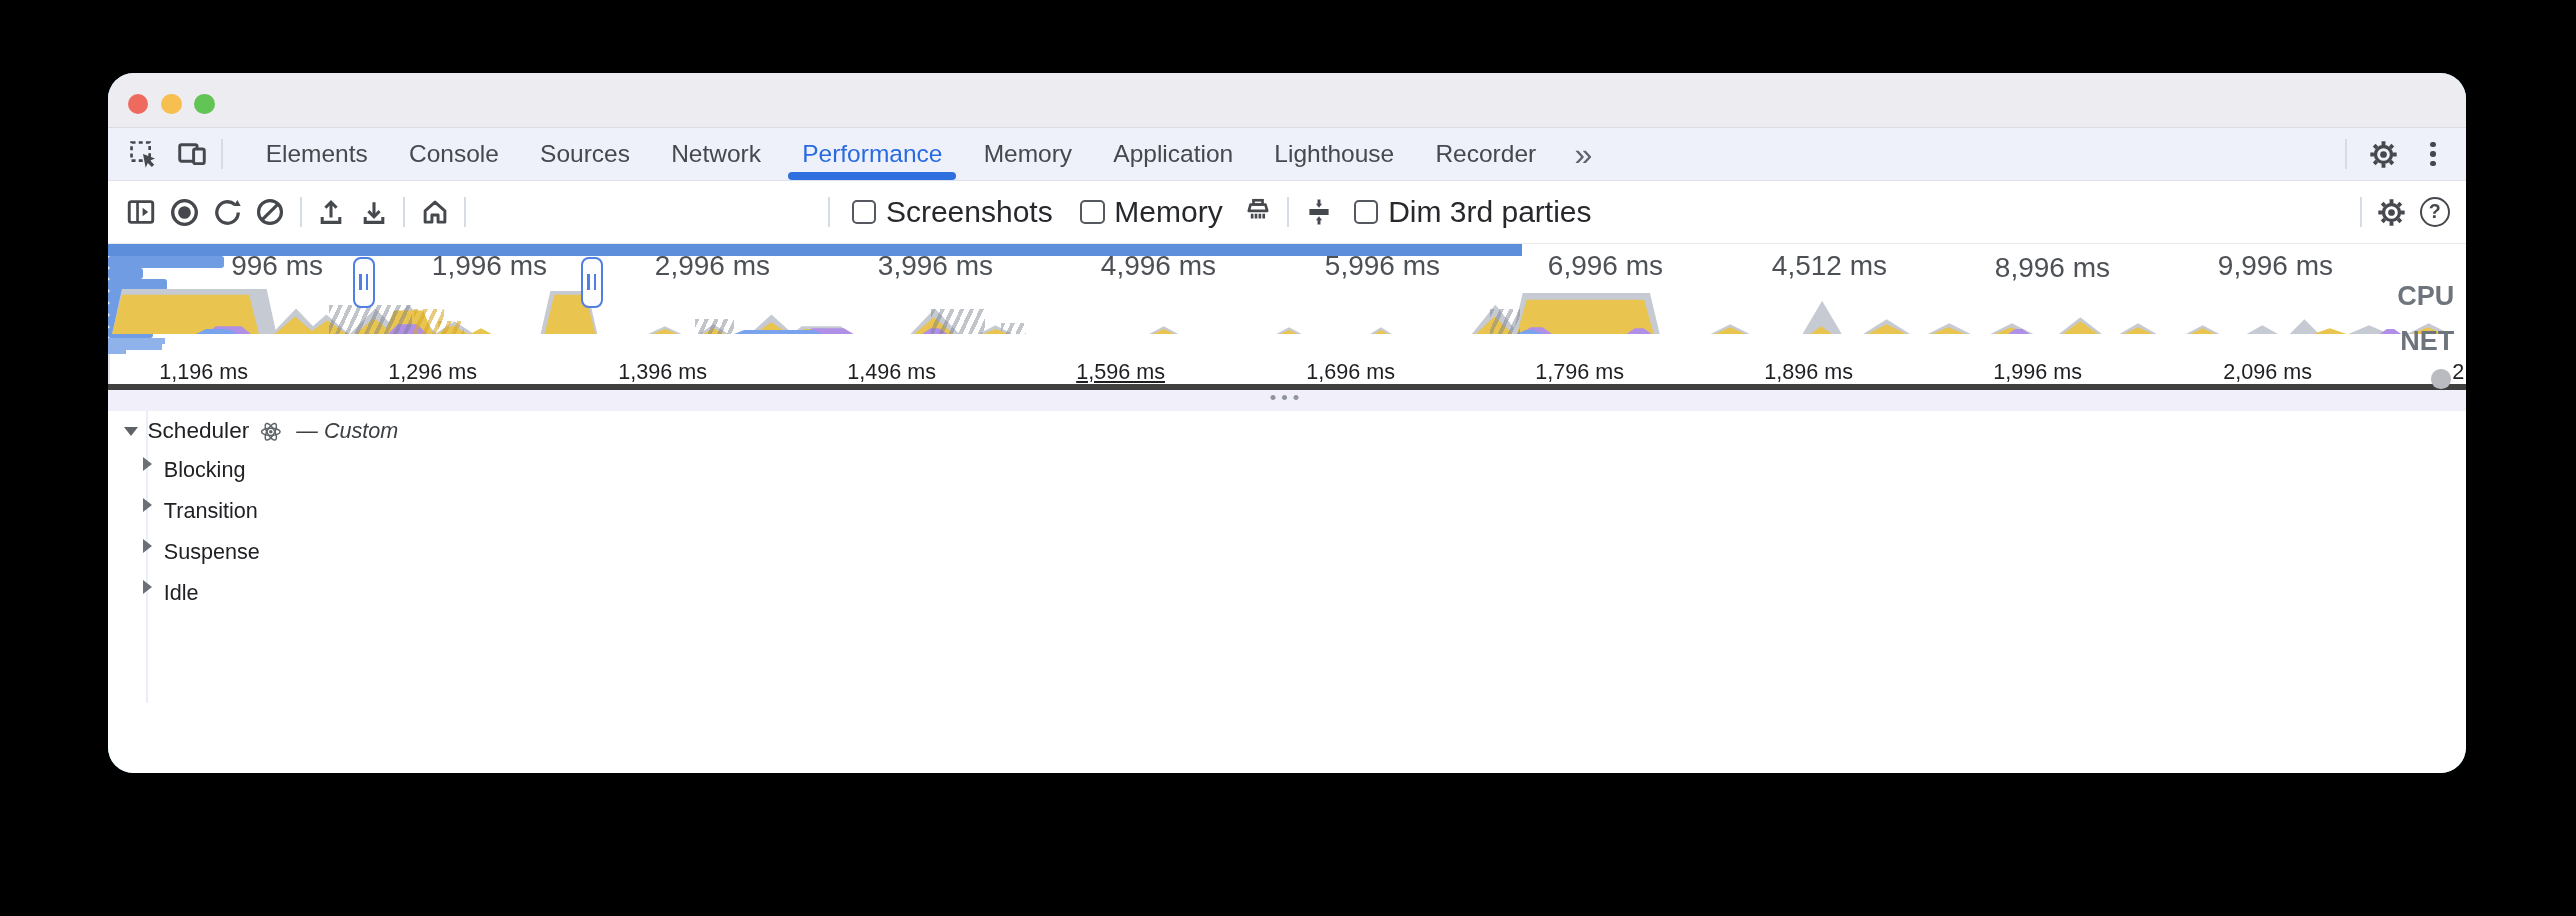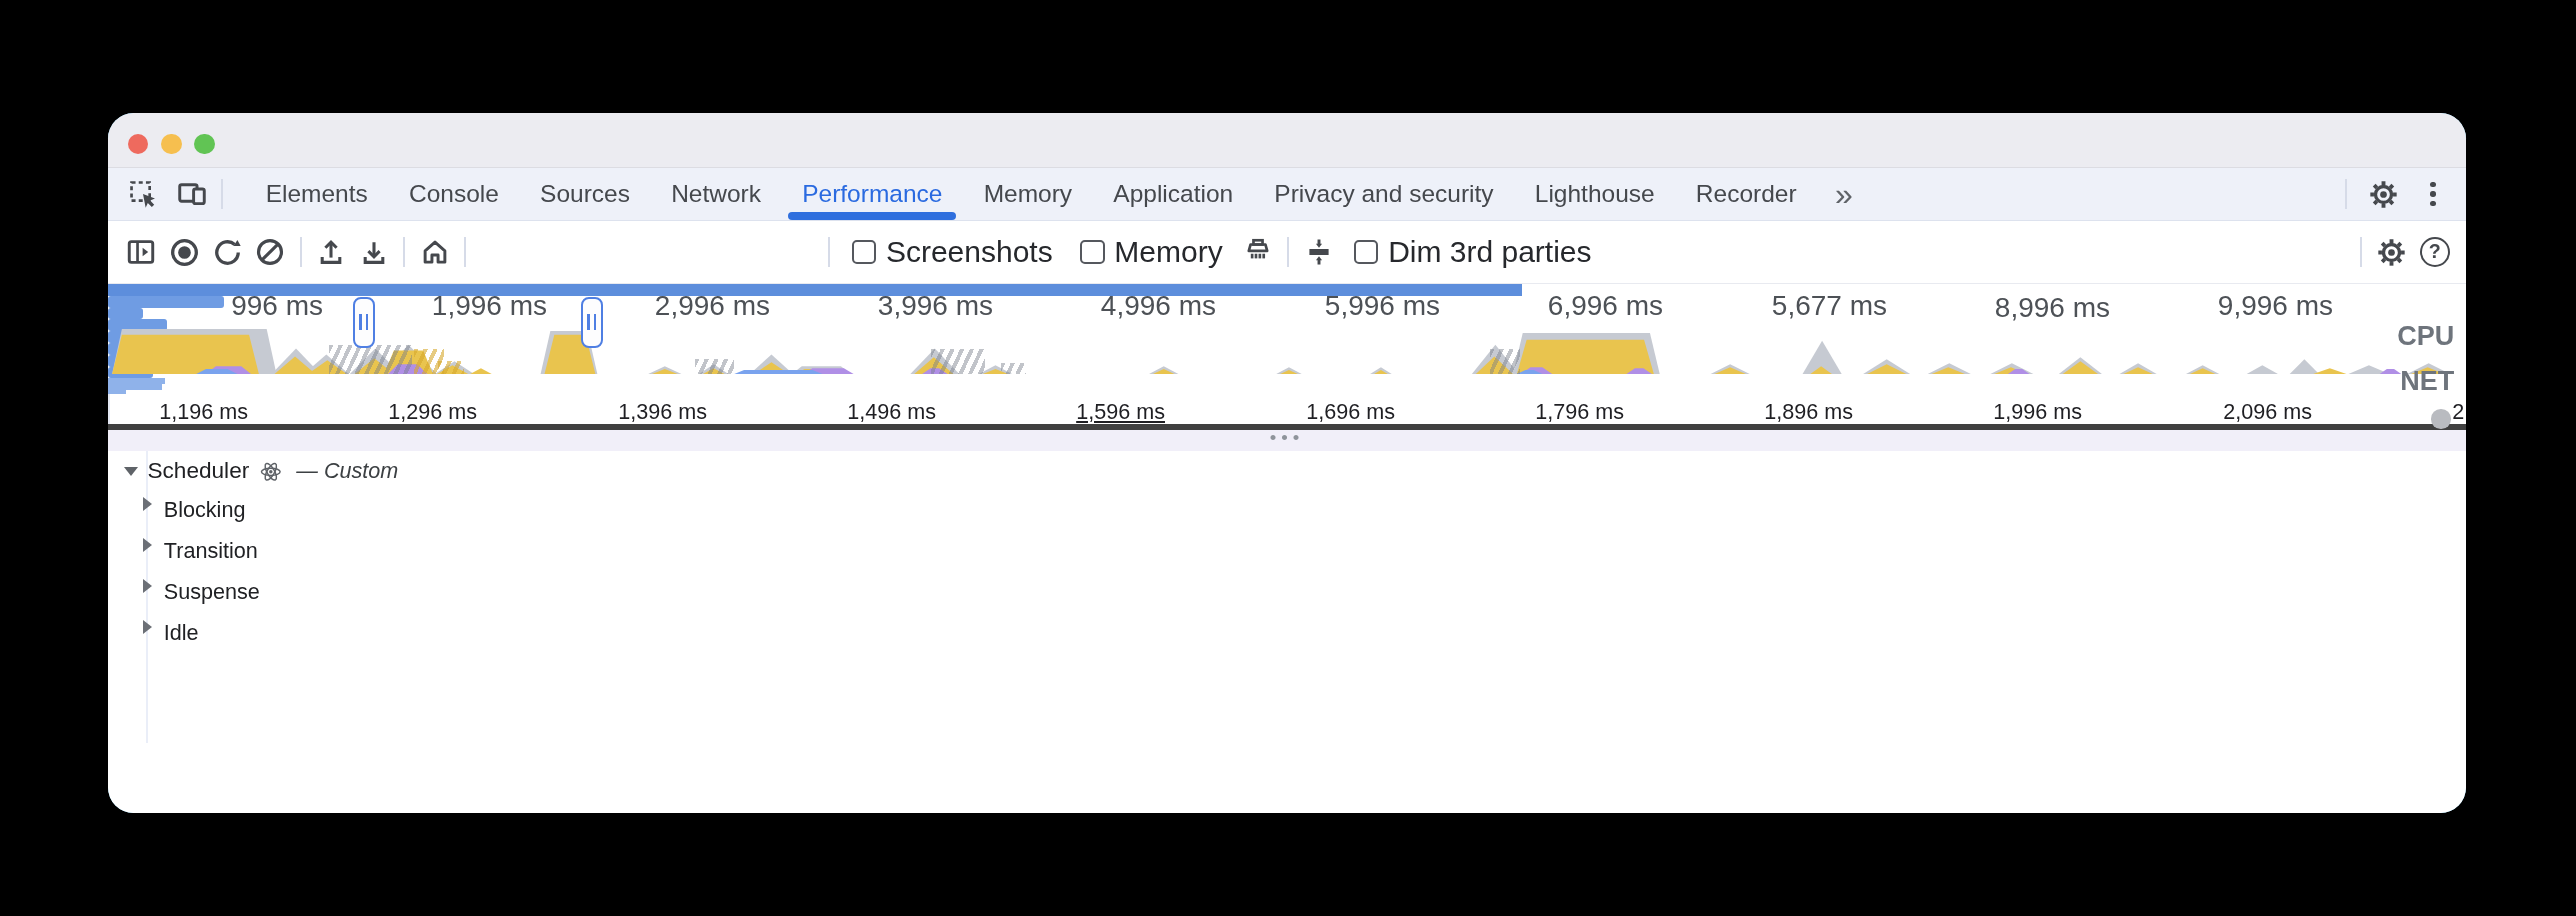--- a/index.html
+++ b/index.html
@@ -1,19 +1,19 @@
 <!DOCTYPE html>
 <html><head>
 <meta charset="utf-8">
 <style>
   html,body{margin:0;padding:0;background:#000;}
   *{box-sizing:border-box;font-family:"Liberation Sans","DejaVu Sans",sans-serif;}
   .stage{position:relative;width:2576px;height:917px;background:#000;overflow:hidden;}
   .window{position:absolute;left:108px;top:73px;width:2358px;height:700px;background:#7dd3fc;
-          border-radius:25.5px;overflow:hidden;box-shadow:0 23.6px 69px rgba(0,0,0,.6);margin-top:40px;}
+          border-radius:25.5px;overflow:hidden;box-shadow:0 23.6px 69px rgba(0,0,0,.6);}
   
   .titlebar{position:relative;width:100%;height:55px;background:#ececf1;border-bottom:1px solid #dcdce2;}
   .tl{position:absolute;top:20.6px;width:20.6px;height:20.6px;border-radius:50%;}
   
   .tabbar{position:relative;width:100%;height:53px;background:#eef1f9;border-bottom:1px solid #dde2ee;
           display:flex;align-items:center;}
   .tb-icons{display:flex;align-items:center;margin-left:13.7px;gap:5.9px;}
   .icon-btn{width:43px;height:41px;display:flex;align-items:center;justify-content:center;border-radius:5.9px;}
   .vsep{width:2px;height:29.5px;background:#d6dbe8;margin:0 7.9px;}
   .tabs{display:flex;height:100%;margin-left:13.7px;}
@@ -92,21 +92,20 @@
       </div>
       <div class="vsep"></div>
       <div class="tabs" id="tabs">
           <div class="tab">Elements</div>
           <div class="tab">Console</div>
           <div class="tab">Sources</div>
           <div class="tab">Network</div>
           <div class="tab active">Performance</div>
           <div class="tab">Memory</div>
           <div class="tab">Application</div>
-          <div class="tab">Privacy and security</div>
           <div class="tab">Lighthouse</div>
           <div class="tab">Recorder</div>
         </div>
       <div class="more-tabs">»</div>
       <div class="tb-right">
         <div class="vsep"></div>
         <div class="icon-btn">
           <svg viewBox="0 0 24 24" width="31" height="31">
             <circle cx="12" cy="12" r="6.2" stroke="#45484d" stroke-width="2.6" fill="none"></circle>
             <circle cx="12" cy="12" r="2.6" fill="#45484d"></circle>
@@ -333,21 +332,21 @@
         <div style="left: 93px; width: 57px; top: 103px; height: 5.9px; background: rgb(143, 178, 234); z-index: 2;"></div>
         <div style="left: 201px; width: 54px; top: 103px; height: 5.9px; background: rgb(143, 178, 234); z-index: 2;"></div>
         <div style="left: 263px; width: 17.7px; top: 103px; height: 5.9px; background: rgb(143, 178, 234); z-index: 2;"></div>
         <div class="ovlabel" style="right: 2143px; top: 5.9px; z-index: 5;">996 ms</div>
         <div class="ovlabel" style="right: 1919px; top: 5.9px; z-index: 5;">1,996 ms</div>
         <div class="ovlabel" style="right: 1696px; top: 5.9px; z-index: 5;">2,996 ms</div>
         <div class="ovlabel" style="right: 1473px; top: 5.9px; z-index: 5;">3,996 ms</div>
         <div class="ovlabel" style="right: 1250px; top: 5.9px; z-index: 5;">4,996 ms</div>
         <div class="ovlabel" style="right: 1026px; top: 5.9px; z-index: 5;">5,996 ms</div>
         <div class="ovlabel" style="right: 803px; top: 5.9px; z-index: 5;">6,996 ms</div>
-        <div class="ovlabel" style="right: 579px; top: 5.9px; z-index: 5;">5,677 ms</div>
+        <div class="ovlabel" style="right: 579px; top: 5.9px; z-index: 5;">4,512 ms</div>
         <div class="ovlabel" style="right: 356px; top: 8px; z-index: 5;">8,996 ms</div>
         <div class="ovlabel" style="right: 133px; top: 5.9px; z-index: 5;">9,996 ms</div>
         <div class="handle" style="left: 245px; top: 12.8px;">
           <div class="grip"></div>
           <div class="grip"></div>
         </div>
         <div class="handle" style="left: 473px; top: 12.8px;">
           <div class="grip"></div>
           <div class="grip"></div>
         </div>

